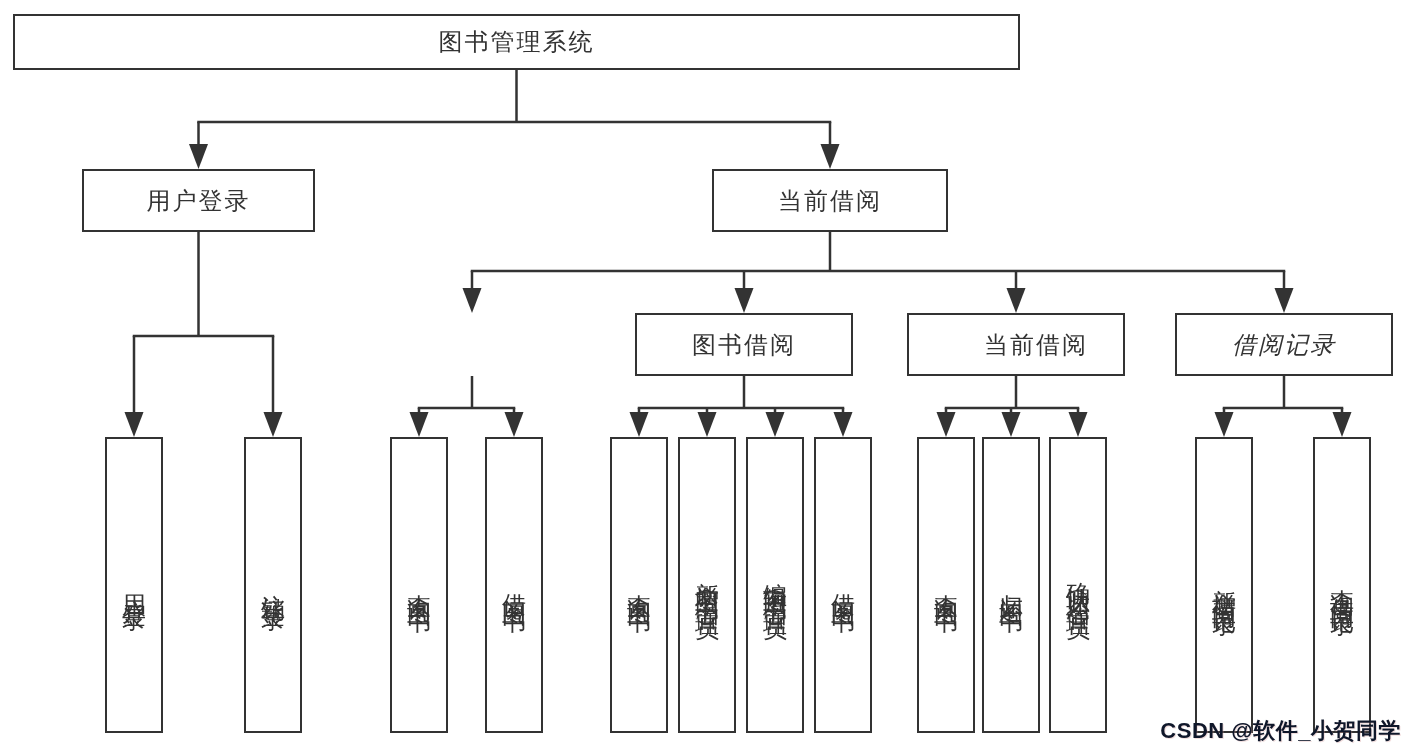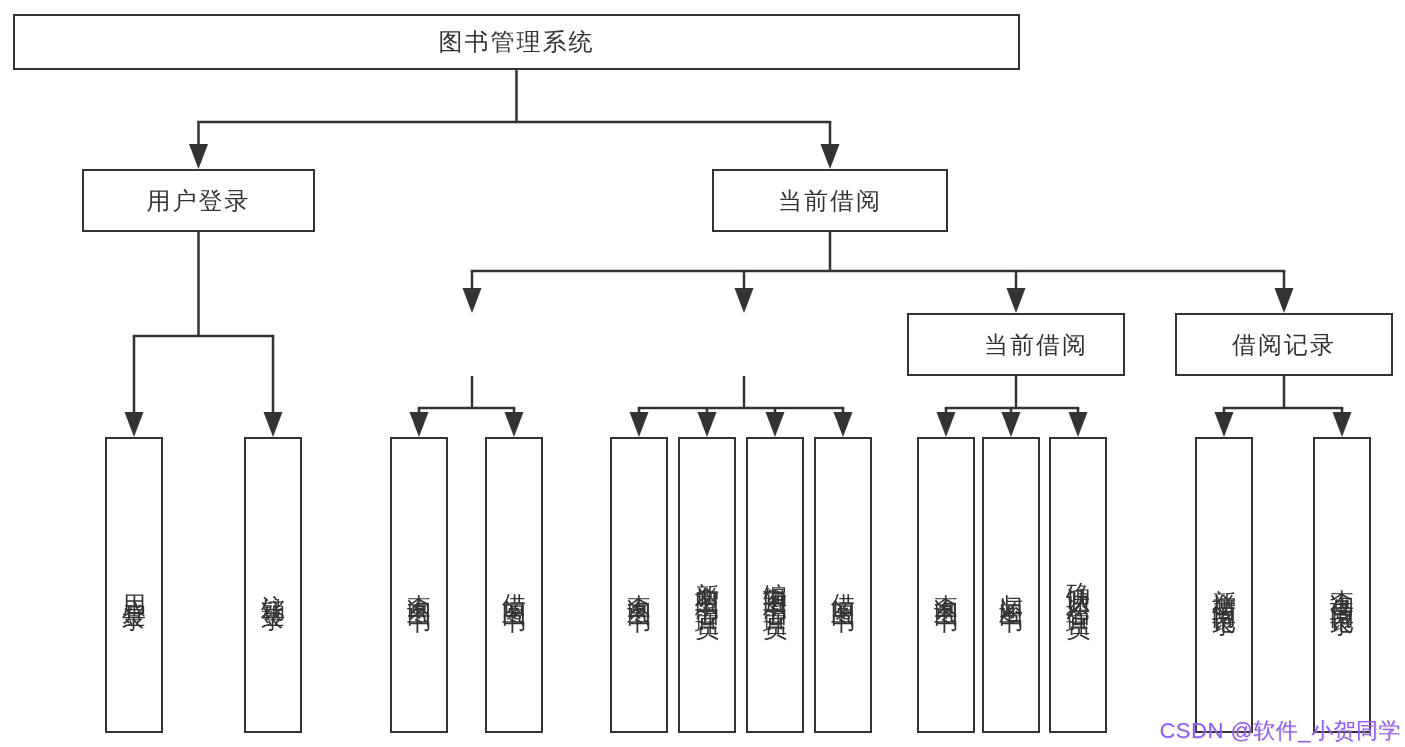--- a/index.html
+++ b/index.html
@@ -42,24 +42,25 @@
     letter-spacing: 5px;
     line-height: 1;
     white-space: nowrap;
   }
   .watermark {
     position: absolute;
     top: 716px;
     right: 4px;
     z-index: 5;
     font-size: 22px;
-    color: #8b5cf6;
+    color: #0f172a;
     letter-spacing: 0.5px;
     white-space: nowrap;
     text-shadow: 1px 1px 0 rgba(214, 160, 160, 0.35);
+    font-weight: bold;
   }
 </style>
 </head>
 <body>
 
 <div id="canvas">
 
   <svg id="wires" viewBox="0 0 1405 747" xmlns="http://www.w3.org/2000/svg" fill="none" stroke="#333333" stroke-width="2.5">
 
     <g>
@@ -140,24 +141,27 @@
     <span class="hlabel">图书管理系统</span>
   </div>
 
   <div class="box" style="left:82px; top:169px; width:233px; height:63px;">
     <span class="hlabel">用户登录</span>
   </div>
   <div class="box" style="left:712px; top:169px; width:236px; height:63px;">
     <span class="hlabel">当前借阅</span>
   </div>
 
+  <div class="box" style="left:635px; top:313px; width:218px; height:63px;">
+    <span class="hlabel">图书借阅</span>
+  </div>
   <div class="box" style="left:907px; top:313px; width:218px; height:63px;padding-left:40px;">
     <span class="hlabel">当前借阅</span>
   </div>
-  <div class="box" style="left:1175px; top:313px; width:218px; height:63px;">
+  <div class="box" style="left:1175px; top:313px; width:218px; height:63px;font-style:italic;">
     <span class="hlabel">借阅记录</span>
   </div>
 
   <div class="box" style="left:105px; top:437px; width:58px; height:296px;">
     <span class="vlabel">用户登录</span>
   </div>
   <div class="box" style="left:244px; top:437px; width:58px; height:296px;">
     <span class="vlabel">注销登录</span>
   </div>
 

